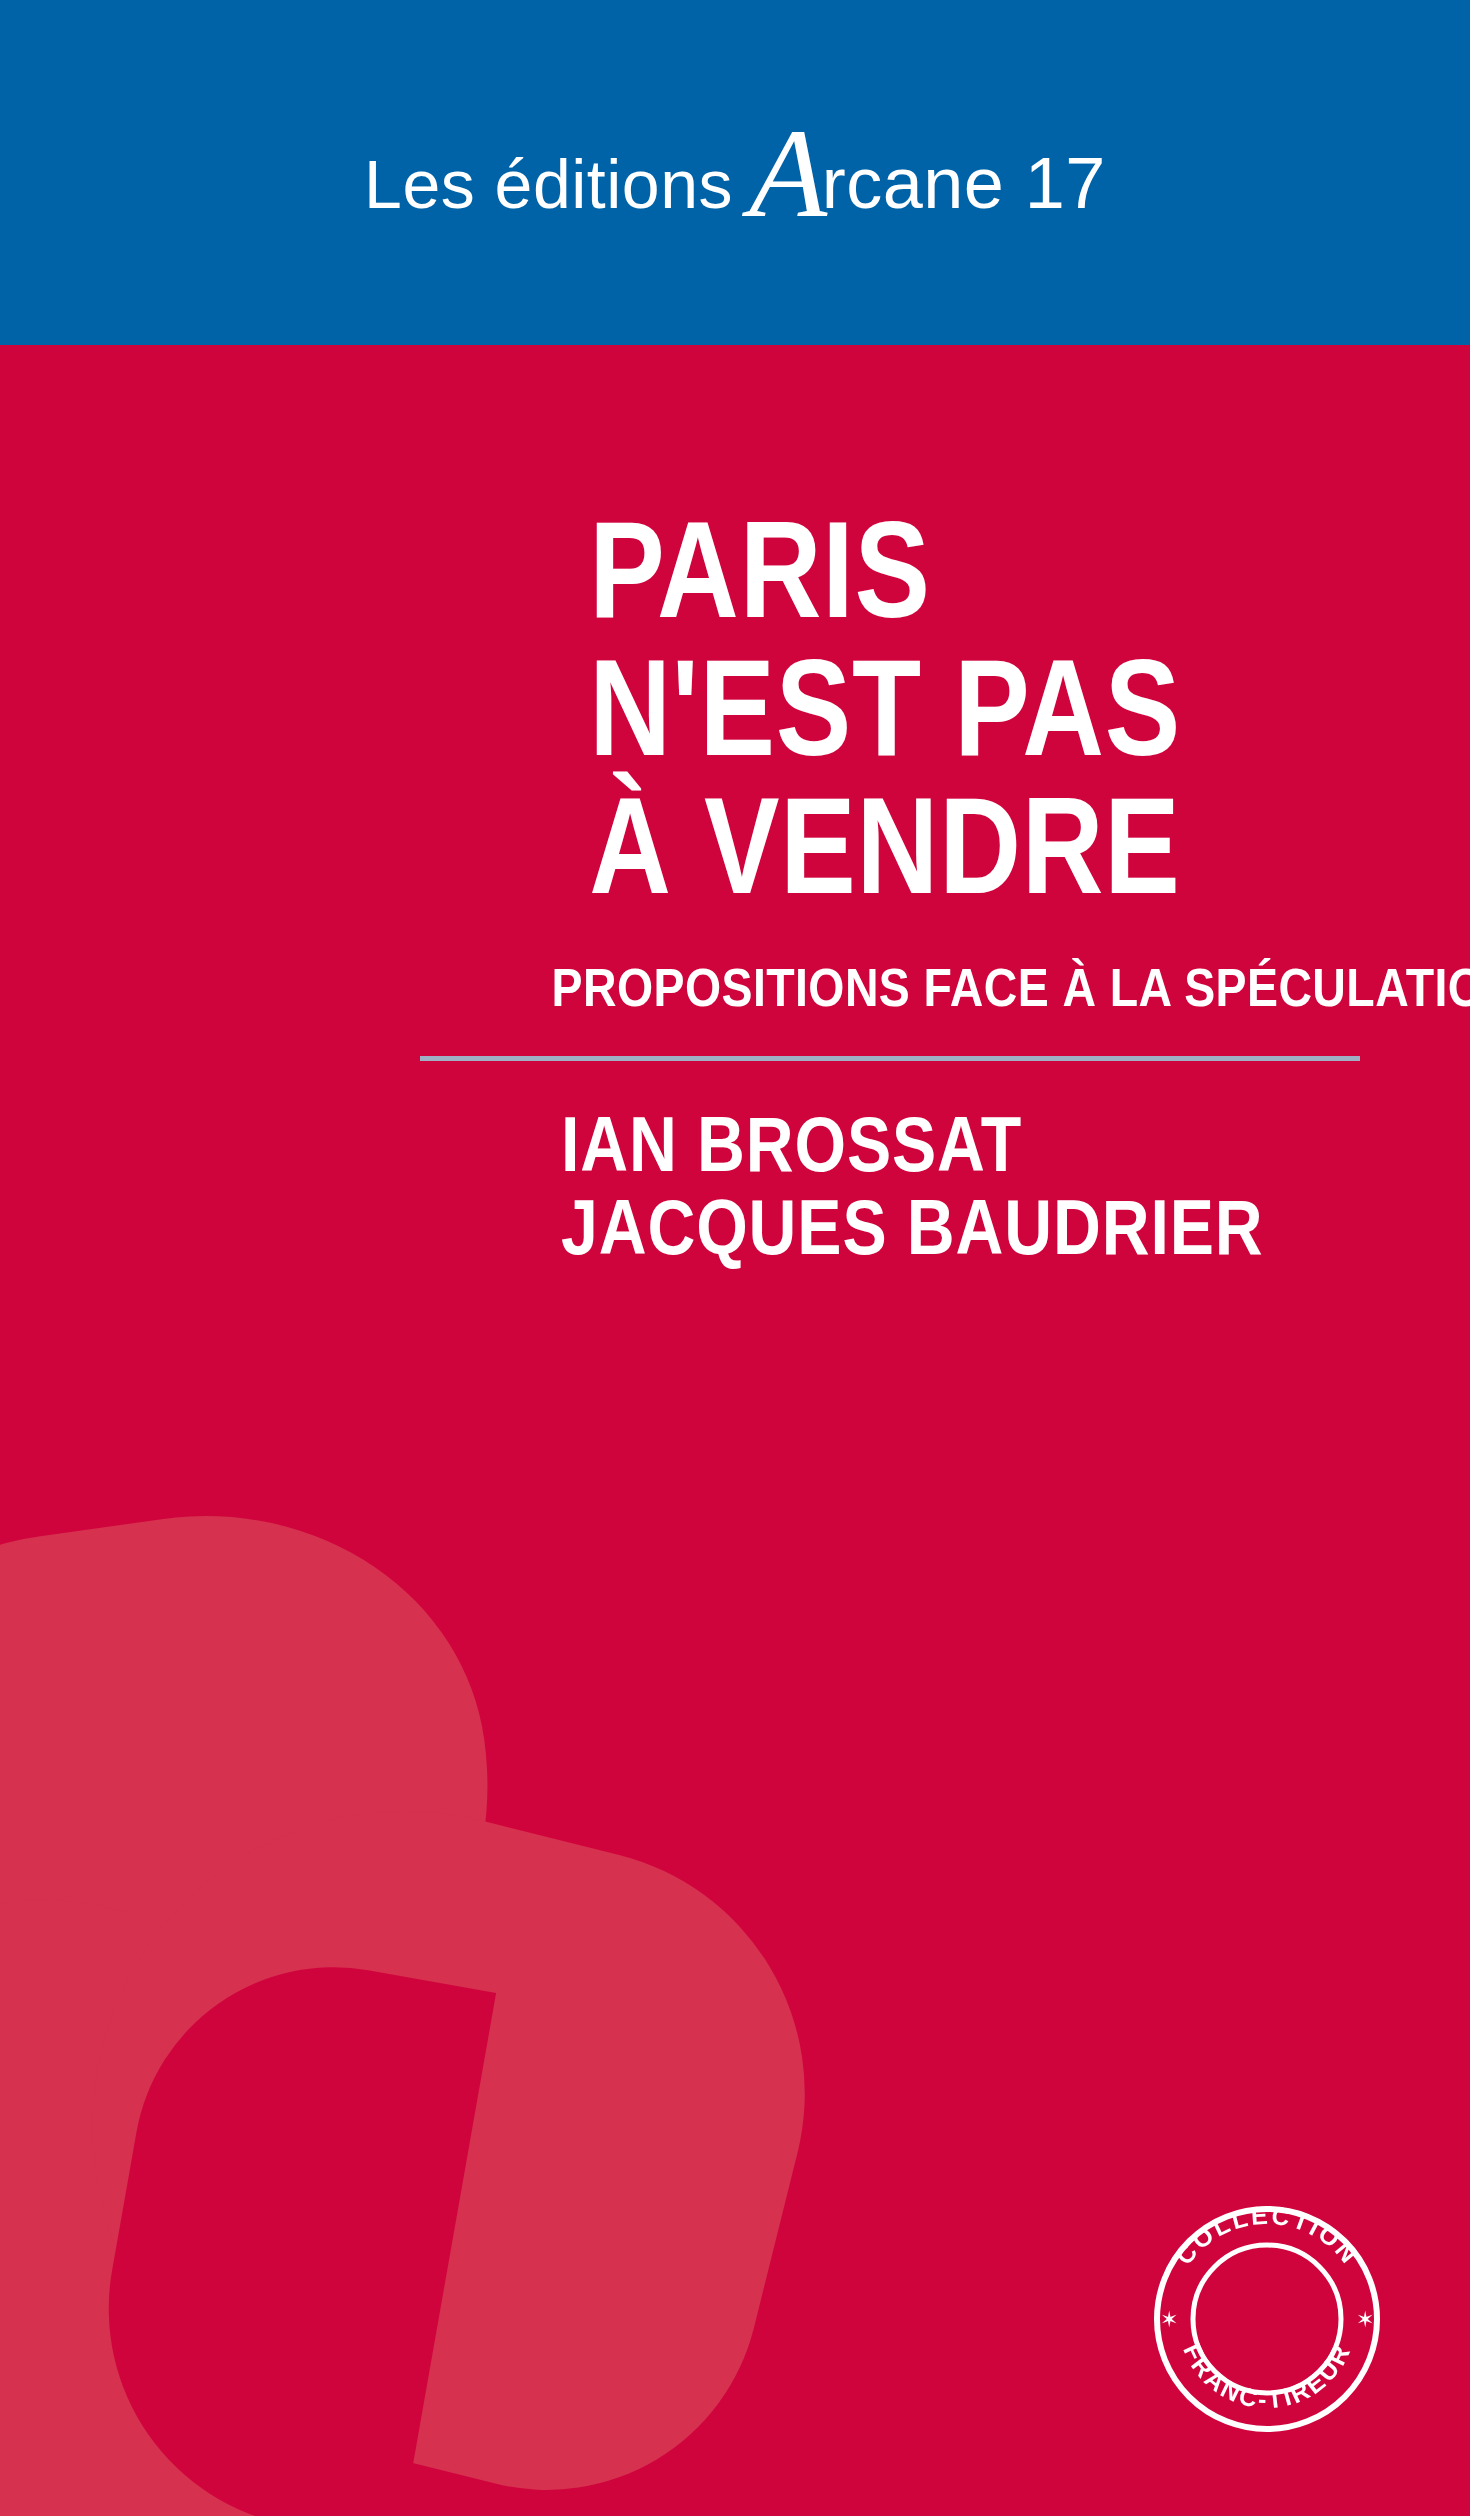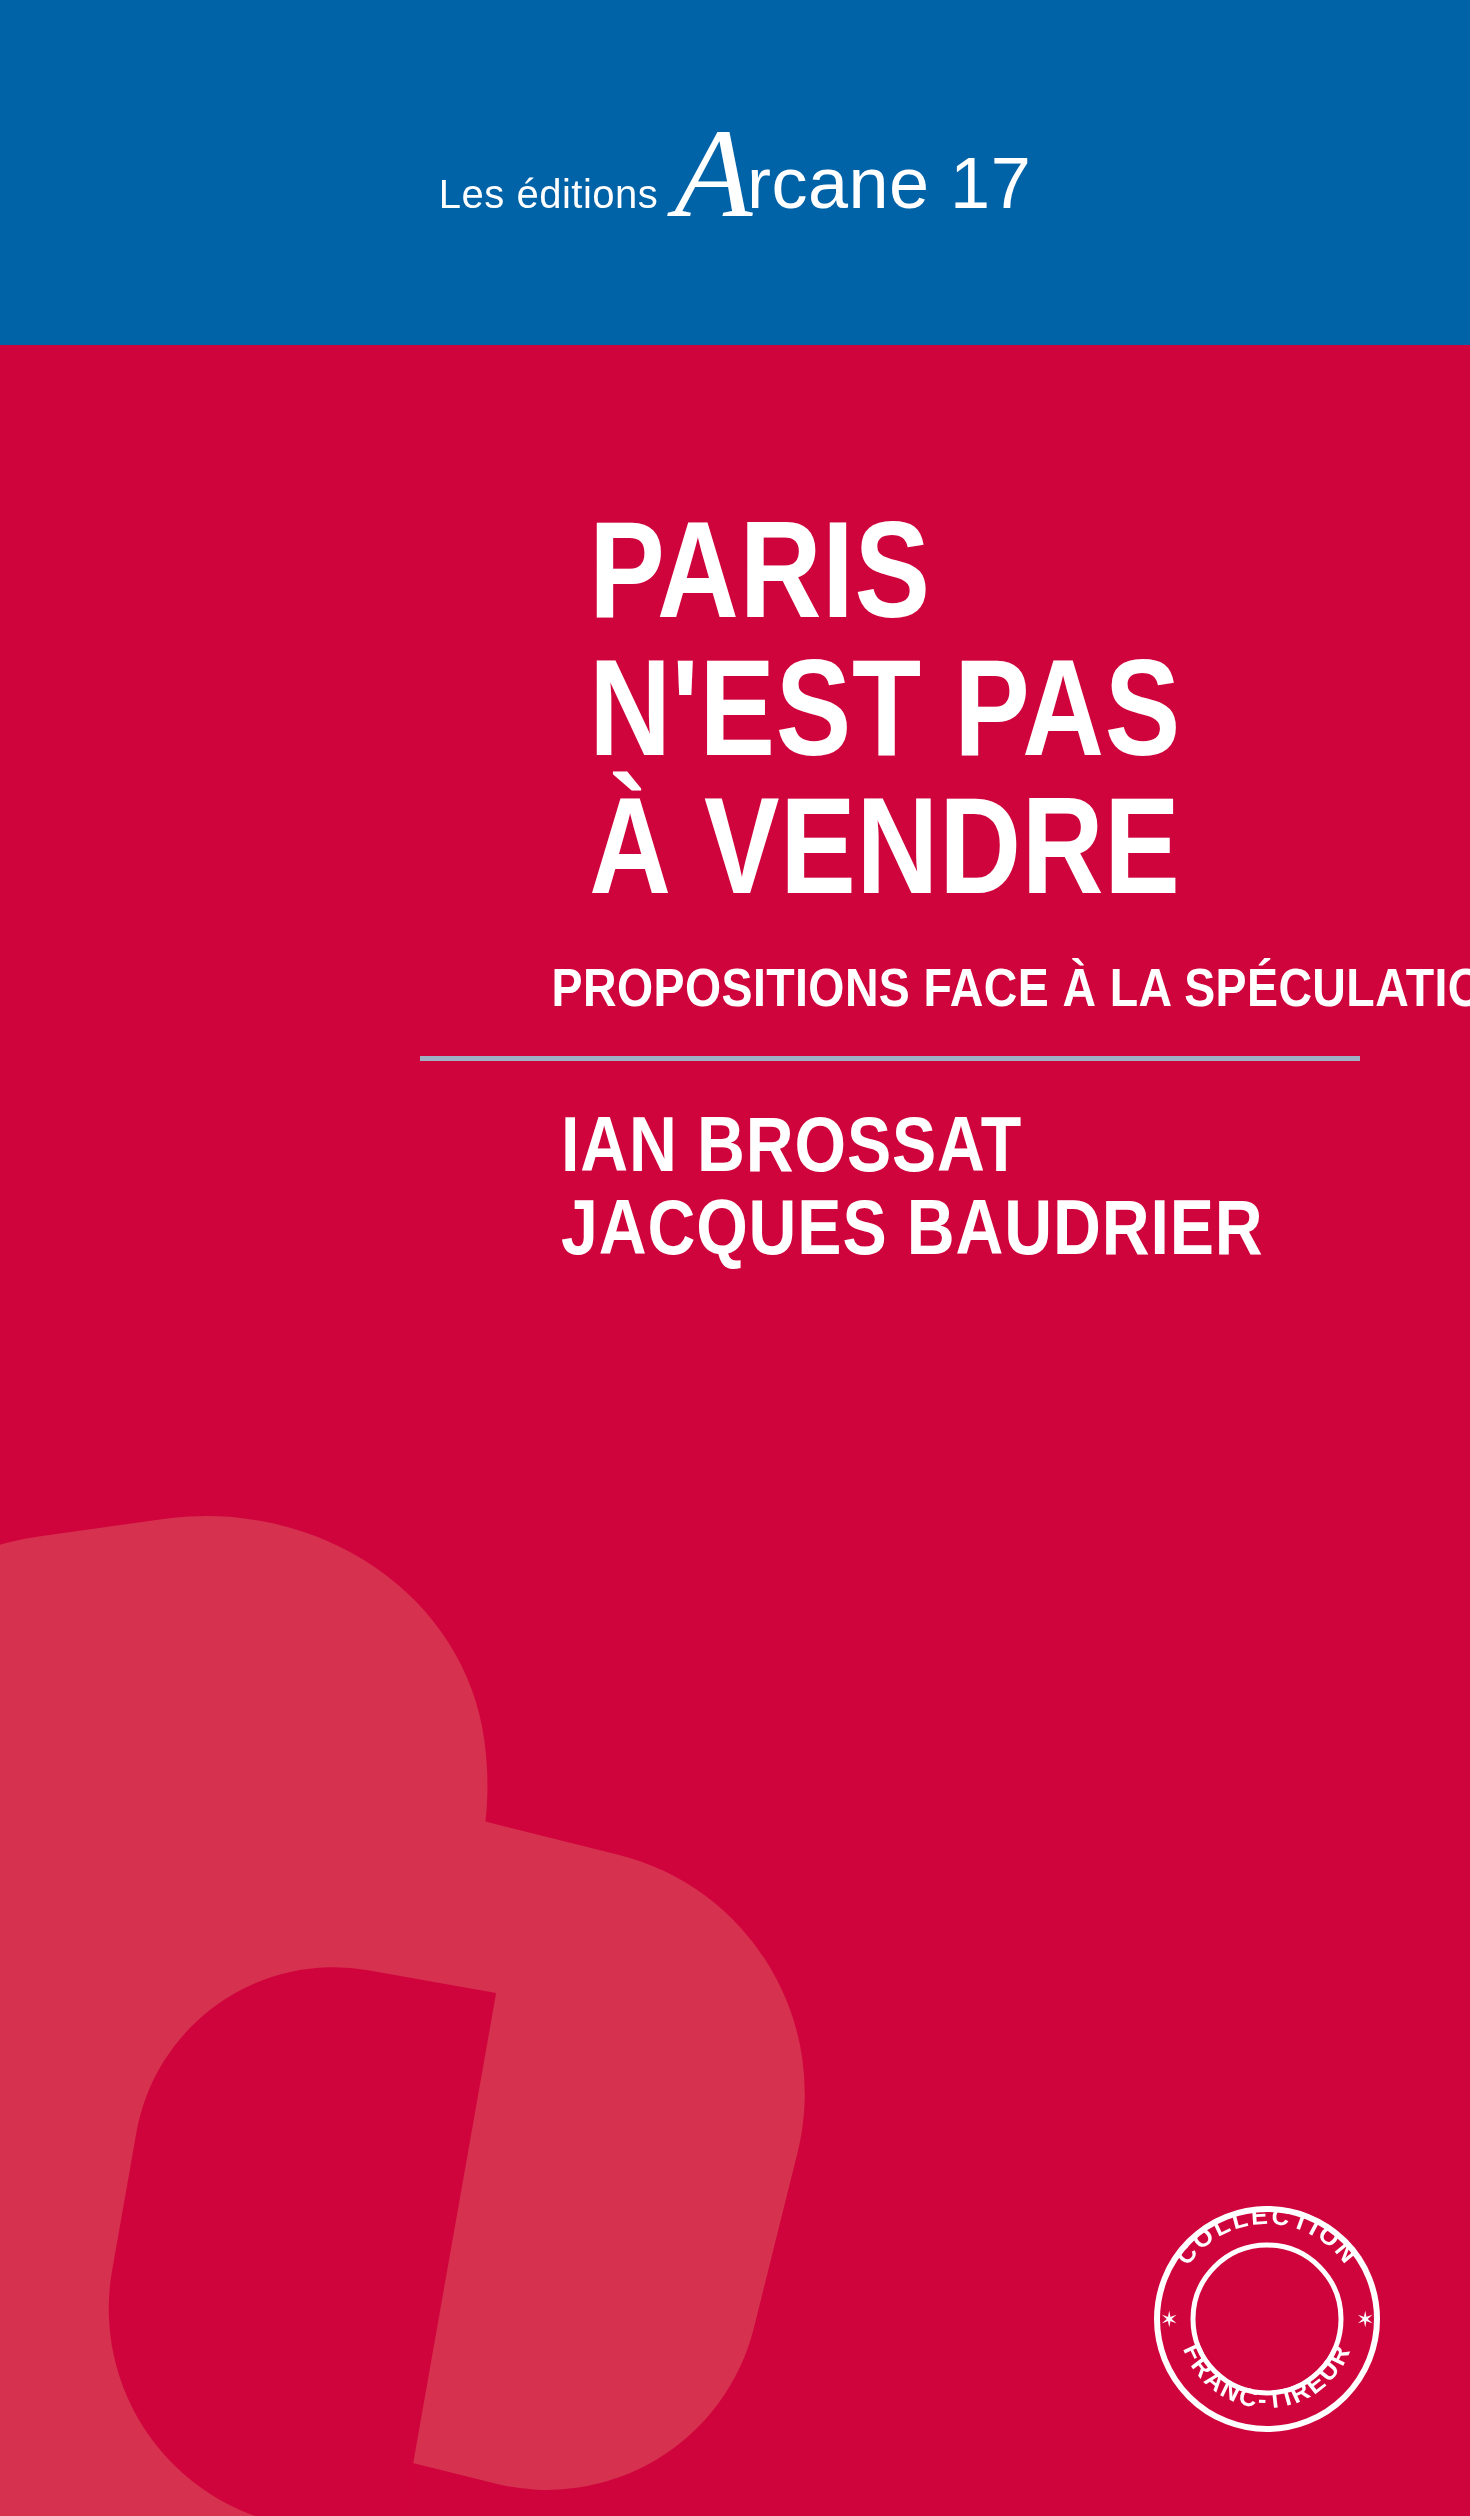--- a/index.html
+++ b/index.html
@@ -30,21 +30,21 @@
   }
   .publisher-text {
     color: #ffffff;
     font-size: 60px;
     font-weight: 400;
     letter-spacing: 0.5px;
     white-space: nowrap;
     display: flex;
     align-items: baseline;
   }
-  .publisher-text .les-editions { font-size: 40px; font-weight: 400; }
+  .publisher-text .les-editions { font-size: 68px; font-weight: 400; }
   .publisher-text .arcane-a {
     font-family: "Liberation Serif", serif;
     font-style: italic;
     font-size: 128px;
     line-height: 0.7;
     margin-left: 16px;
     margin-right: -6px;
     position: relative;
     top: 8px;
   }

